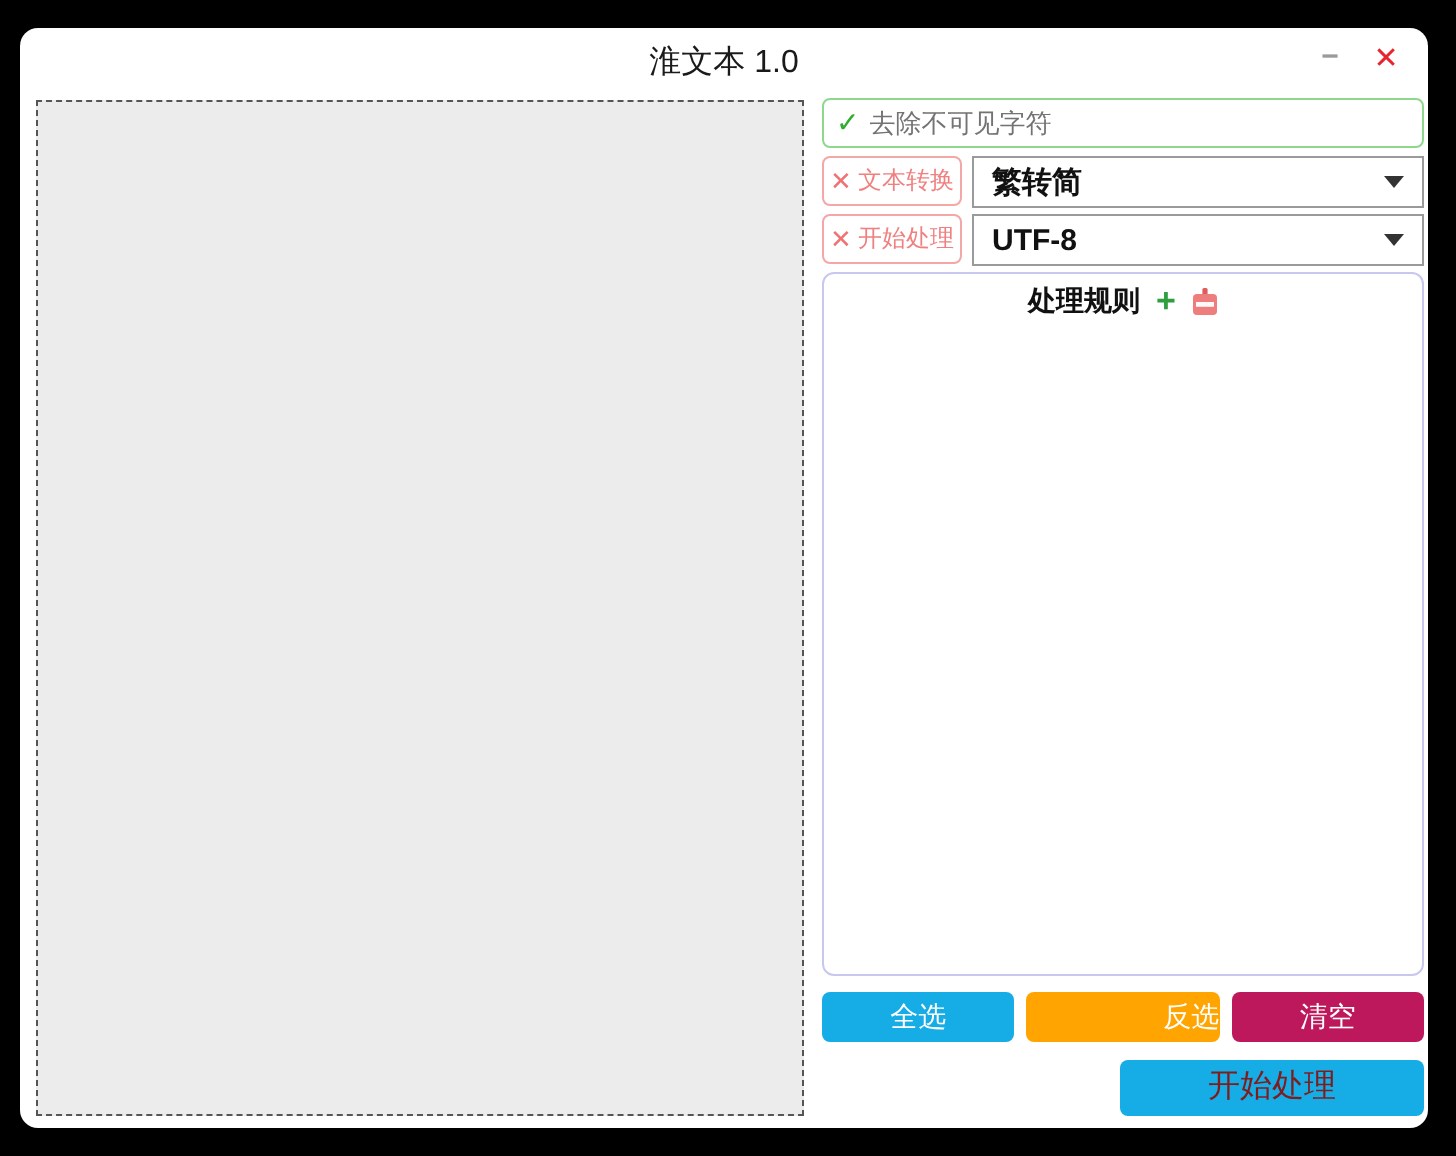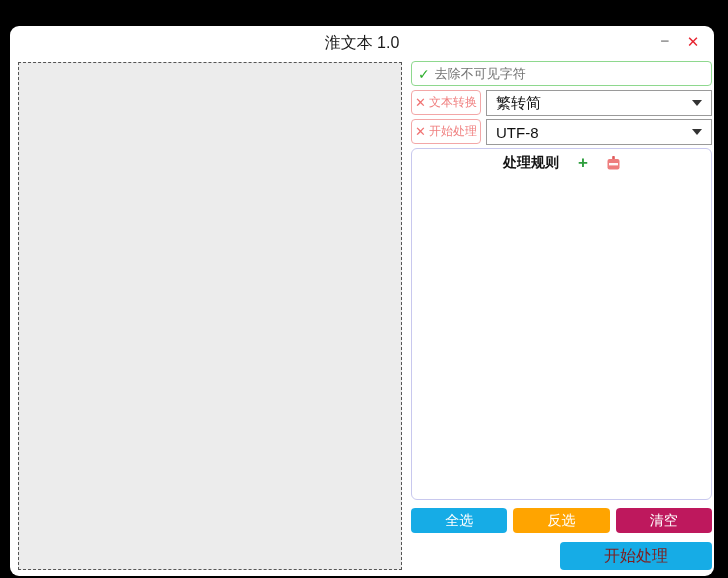--- a/index.html
+++ b/index.html
@@ -1,20 +1,20 @@
 <!DOCTYPE html>
 <html><head>
 <meta charset="utf-8">
 <style>
   * { margin:0; padding:0; box-sizing:border-box; }
   html,body { width:728px; height:578px; background:#000; overflow:hidden;
               font-family:"Liberation Sans","DejaVu Sans",sans-serif; }
 
   .window {
-    position:absolute; left:10px; top:26px; width:704px; height:550px;
+    position:absolute; left:10px; top:14px; width:704px; height:550px;
     background:#fff; border-radius:9px;
     box-shadow:0 8px 20px rgba(0,0,0,.65);
   }
 
   
   .titlebar { position:relative; height:34px; }
   .title {
     position:absolute; left:0; right:0; top:7px; text-align:center;
     font-size:16px; color:#1a1a1a;
   }
@@ -53,48 +53,48 @@
     width:70px; display:flex; align-items:center; justify-content:center;
     border:1px solid #f3a7a7; border-radius:4px; background:#fff;
     cursor:pointer; flex:none;
   }
   .x-glyph { color:#f07272; font-size:13px; font-weight:bold; margin-right:3px; }
   .opt-toggle .opt-label { color:#f08080; font-size:12px; }
 
   .dropdown {
     flex:1; margin-left:5px; display:flex; align-items:center;
     border:1px solid #9a9a9a; border-radius:0; background:#fff;
-    padding:12px 9px; cursor:pointer;
+    padding:12px 9px; cursor:pointer;font-weight:bold;
   }
   .dropdown .dd-value { flex:1; font-size:15px; color:#111; }
   .dd-arrow {
     width:0; height:0; border-left:5px solid transparent;
     border-right:5px solid transparent; border-top:6px solid #333;
   }
 
   
   .rules-panel {
     flex:1; border:1px solid #c8c8ee; border-radius:6px; background:#fff;
     margin-bottom:8px; padding-top:5px;
   }
   .rules-header {
-    display:flex; align-items:center; justify-content:center; gap:19px;
+    display:flex; align-items:center; justify-content:center; gap:8px;
     font-size:14px; font-weight:bold; color:#111;
   }
   .add-glyph { color:#2e9e3e; font-weight:bold; font-size:17px; line-height:14px; cursor:pointer; }
   .clear-rules { width:13px; height:14px; cursor:pointer; display:inline-block; }
 
   
   .btn-row { height:25px; display:flex; gap:6px; margin-bottom:9px; }
   .act-btn {
     flex:1; border:none; border-radius:4px; color:#fff; font-size:14px;
     font-family:inherit; cursor:pointer; line-height:25px; text-align:center;
   }
   .btn-select-all { background:#16ace6; }
-  .btn-invert     { background:#ffa400; }
+  .btn-invert     { background:#ffa400;text-align:right; }
   .btn-clear      { background:#be185d; }
 
   .start-row { height:28px; display:flex; justify-content:flex-end; }
   .btn-start {
     width:152px; border:none; border-radius:4px; background:#16ace6;
     color:#7f1d1d; font-size:16px; font-family:inherit; cursor:pointer;
     line-height:28px; text-align:center;
   }
 </style>
 </head>

